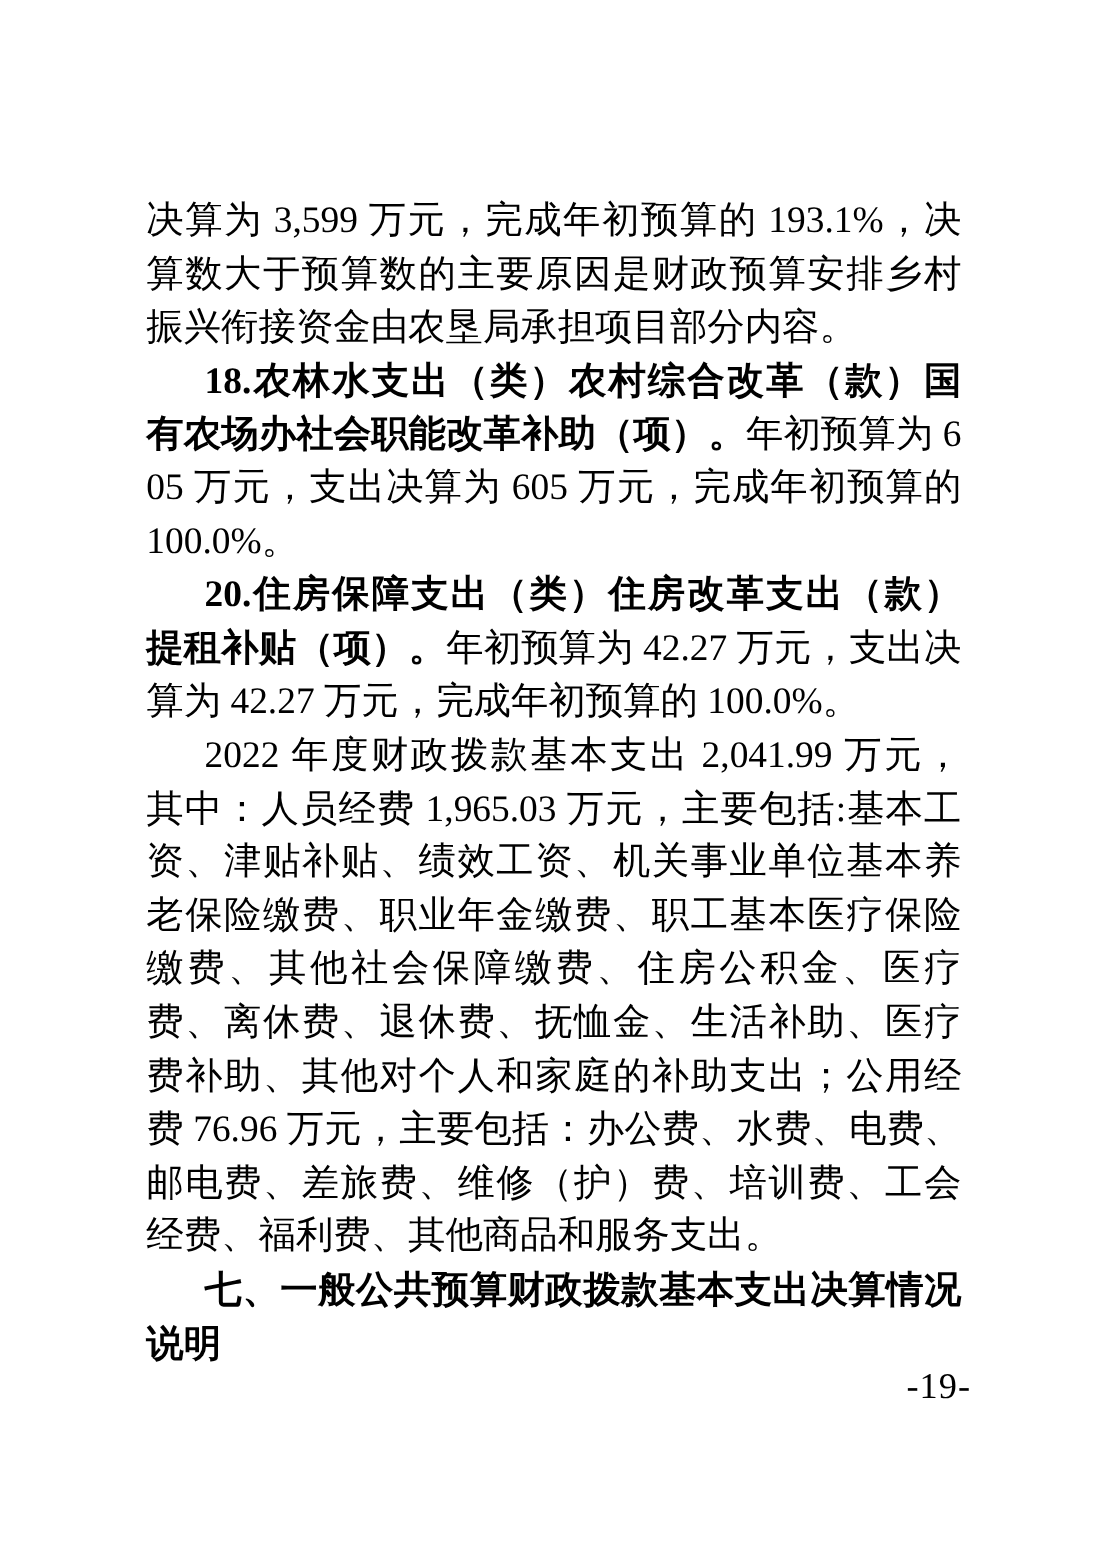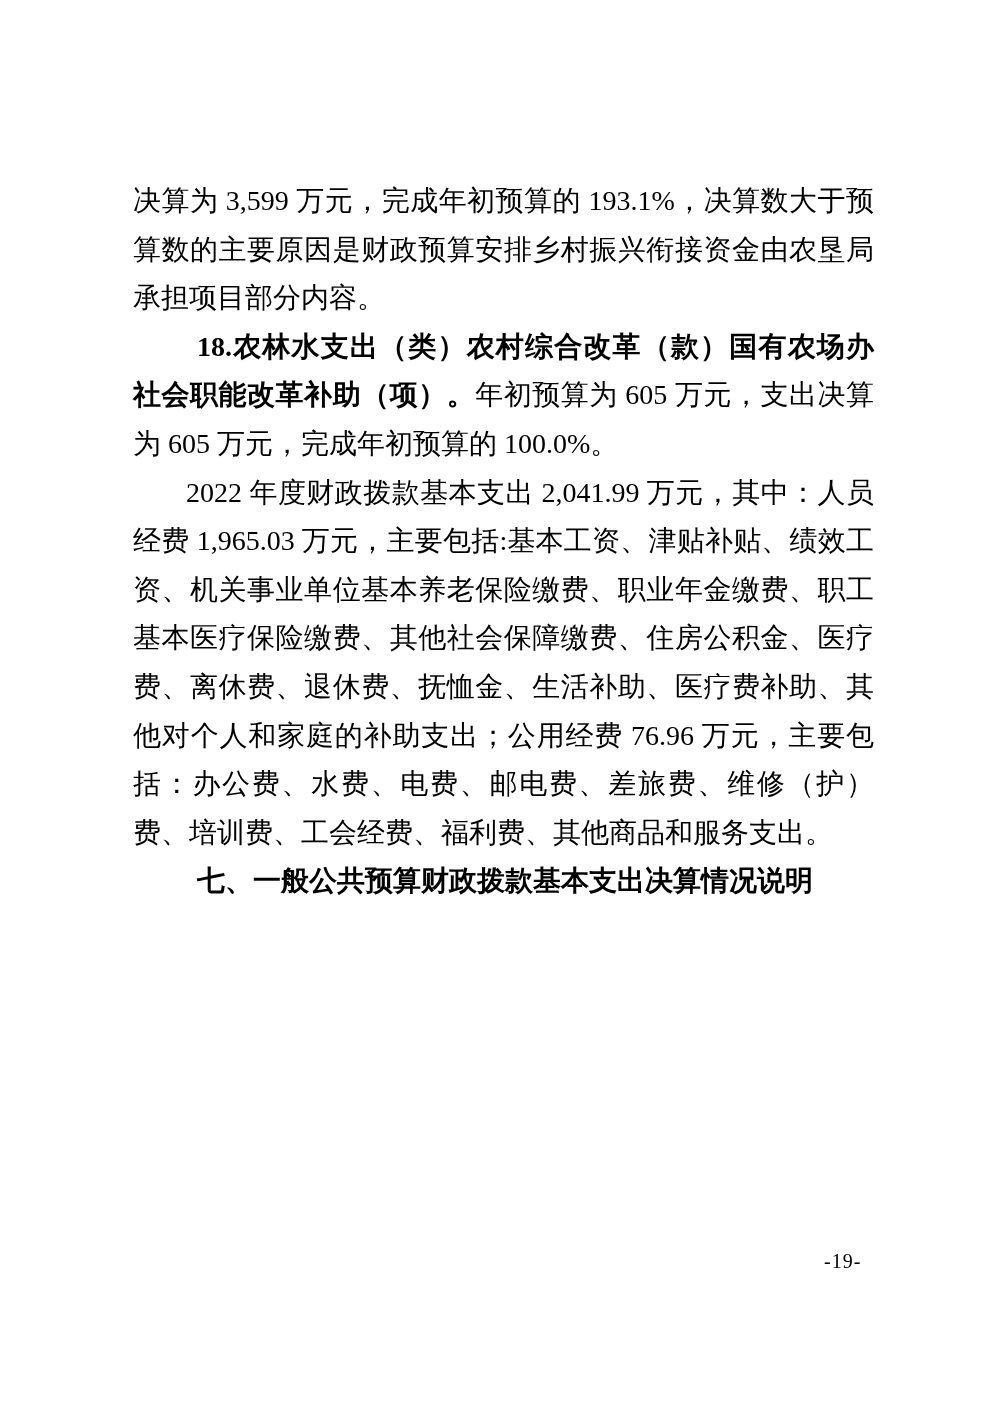--- a/index.html
+++ b/index.html
@@ -15,47 +15,48 @@
   }
   .doc-content {
     position: absolute;
     left: 133px;
     top: 177px;
     width: 741px;
   }
   p.para {
     margin: 0;
     padding: 0;
-    font-size: 28px;
+    font-size: 34px;
     line-height: 48.6px;
     text-align: justify;
     text-justify: inter-character;
     word-break: break-all;
   }
   p.para.indent { text-indent: 53px; }
   .run { font-weight: normal; }
-  .run.bold { font-weight: bold; margin-left: 11px; }
+  .run.bold { font-weight: bold; }
   p.para.heading .run {
     font-family: "Liberation Sans", "DejaVu Sans", sans-serif;
     font-weight: bold;
   }
   .page-number {
     position: absolute;
     left: 824px;
     top: 1246px;
-    font-size: 20px;
+    font-size: 33px;
     line-height: 30px;
     letter-spacing: 1px;
     font-family: "Liberation Serif", "DejaVu Serif", serif;
     color: #000000;
   }
 </style>
 </head>
 <body>
 
 <div class="doc-content">
     <p class="para"><span class="run">决算为 3,599 万元，完成年初预算的 193.1%，决算数大于预算数的主要原因是财政预算安排乡村振兴衔接资金由农垦局承担项目部分内容。</span></p>
     <p class="para indent"><span class="run bold">18.农林水支出（类）农村综合改革（款）国有农场办社会职能改革补助（项）。</span><span class="run">年初预算为 605 万元，支出决算为 605 万元，完成年初预算的 100.0%。</span></p>
+    <p class="para indent"><span class="run bold">20.住房保障支出（类）住房改革支出（款）提租补贴（项）。</span><span class="run">年初预算为 42.27 万元，支出决算为 42.27 万元，完成年初预算的 100.0%。</span></p>
     <p class="para indent"><span class="run">2022 年度财政拨款基本支出 2,041.99 万元，其中：人员经费 1,965.03 万元，主要包括:基本工资、津贴补贴、绩效工资、机关事业单位基本养老保险缴费、职业年金缴费、职工基本医疗保险缴费、其他社会保障缴费、住房公积金、医疗费、离休费、退休费、抚恤金、生活补助、医疗费补助、其他对个人和家庭的补助支出；公用经费 76.96 万元，主要包括：办公费、水费、电费、邮电费、差旅费、维修（护）费、培训费、工会经费、福利费、其他商品和服务支出。</span></p>
     <p class="para heading indent"><span class="run bold">七、一般公共预算财政拨款基本支出决算情况说明</span></p>
   </div>
 
 <div class="page-number">-19-</div>
 
 </body></html>

